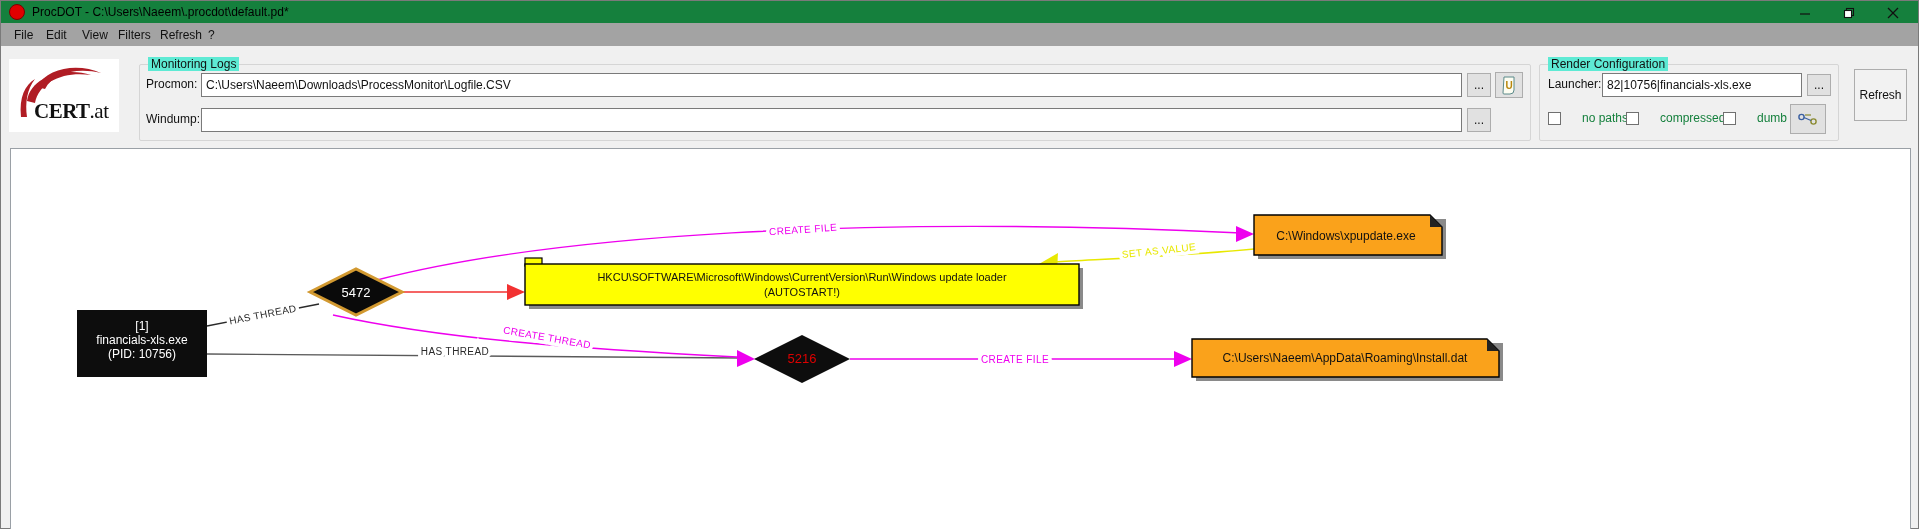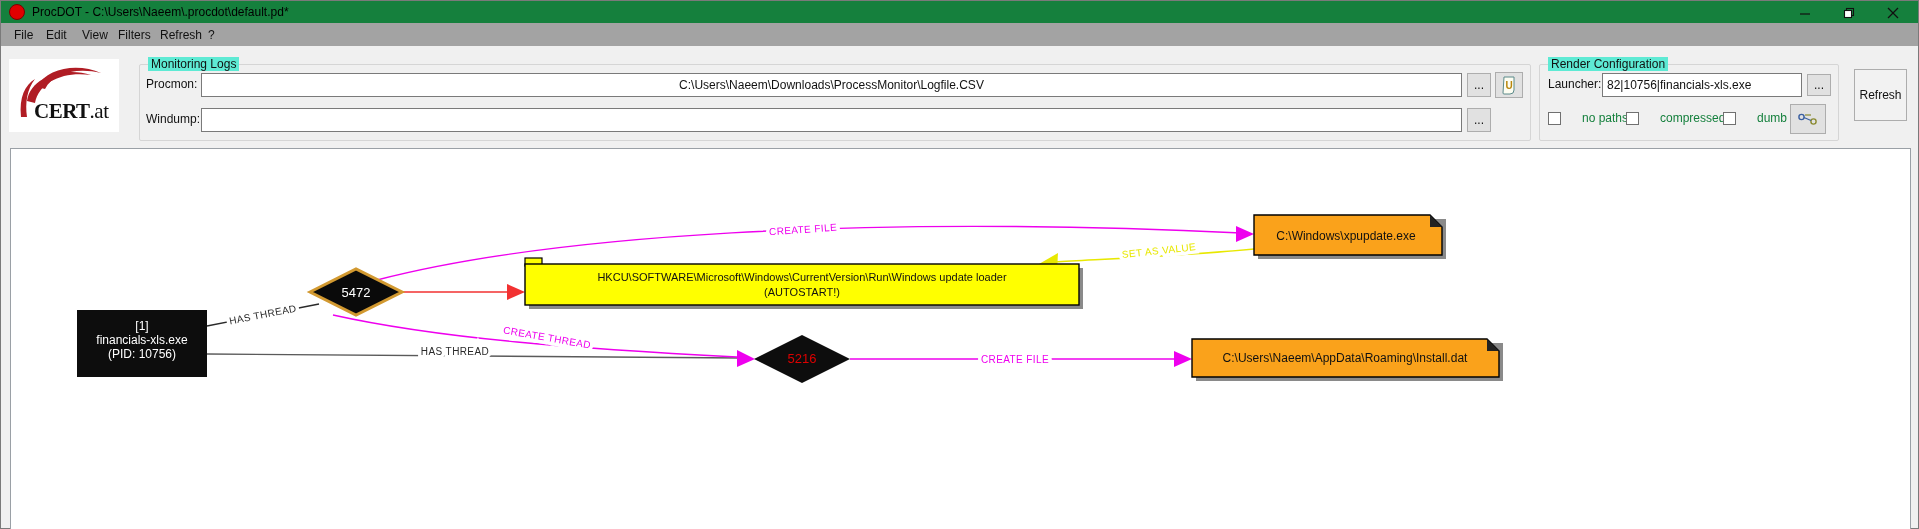--- a/index.html
+++ b/index.html
@@ -84,21 +84,21 @@
       </svg>
       <div class="logo-text">
         <b>CERT</b><span>.at</span>
       </div>
     </div>
 
     <div class="groupbox" style="left:138px; top:18px; width:1392px; height:77px">
       <span class="group-label">Monitoring Logs</span>
     </div>
     <div class="fld-label" style="left:145px; top:31px">Procmon:</div>
-    <input class="txt" style="left: 200px; top: 27px; width: 1261px; height: 24px; text-align: center;" value="C:\Users\Naeem\Downloads\ProcessMonitor\Logfile.CSV">
+    <input class="txt" style="left: 200px; top: 27px; width: 1261px; height: 24px;" value="C:\Users\Naeem\Downloads\ProcessMonitor\Logfile.CSV">
     <div class="btn" style="left:1466px; top:27px; width:24px; height:24px">...</div>
     <div class="btn" style="left:1494px; top:26px; width:28px; height:26px">
       <svg width="16" height="19" viewBox="0 0 16 19">
         <path d="M3,1 h10 v13 q0,4 -4,4 h-6 q-1,0 -1,-1 z" fill="#fdfdf2" stroke="#5b8a8a" stroke-width="1"></path>
         <text x="8" y="13" text-anchor="middle" font-size="10" fill="#b8860b" font-weight="bold">U</text>
       </svg>
     </div>
     <div class="fld-label" style="left:145px; top:66px">Windump:</div>
     <input class="txt" style="left: 200px; top: 62px; width: 1261px; height: 24px;" value="">
     <div class="btn" style="left:1466px; top:62px; width:24px; height:24px">...</div>

